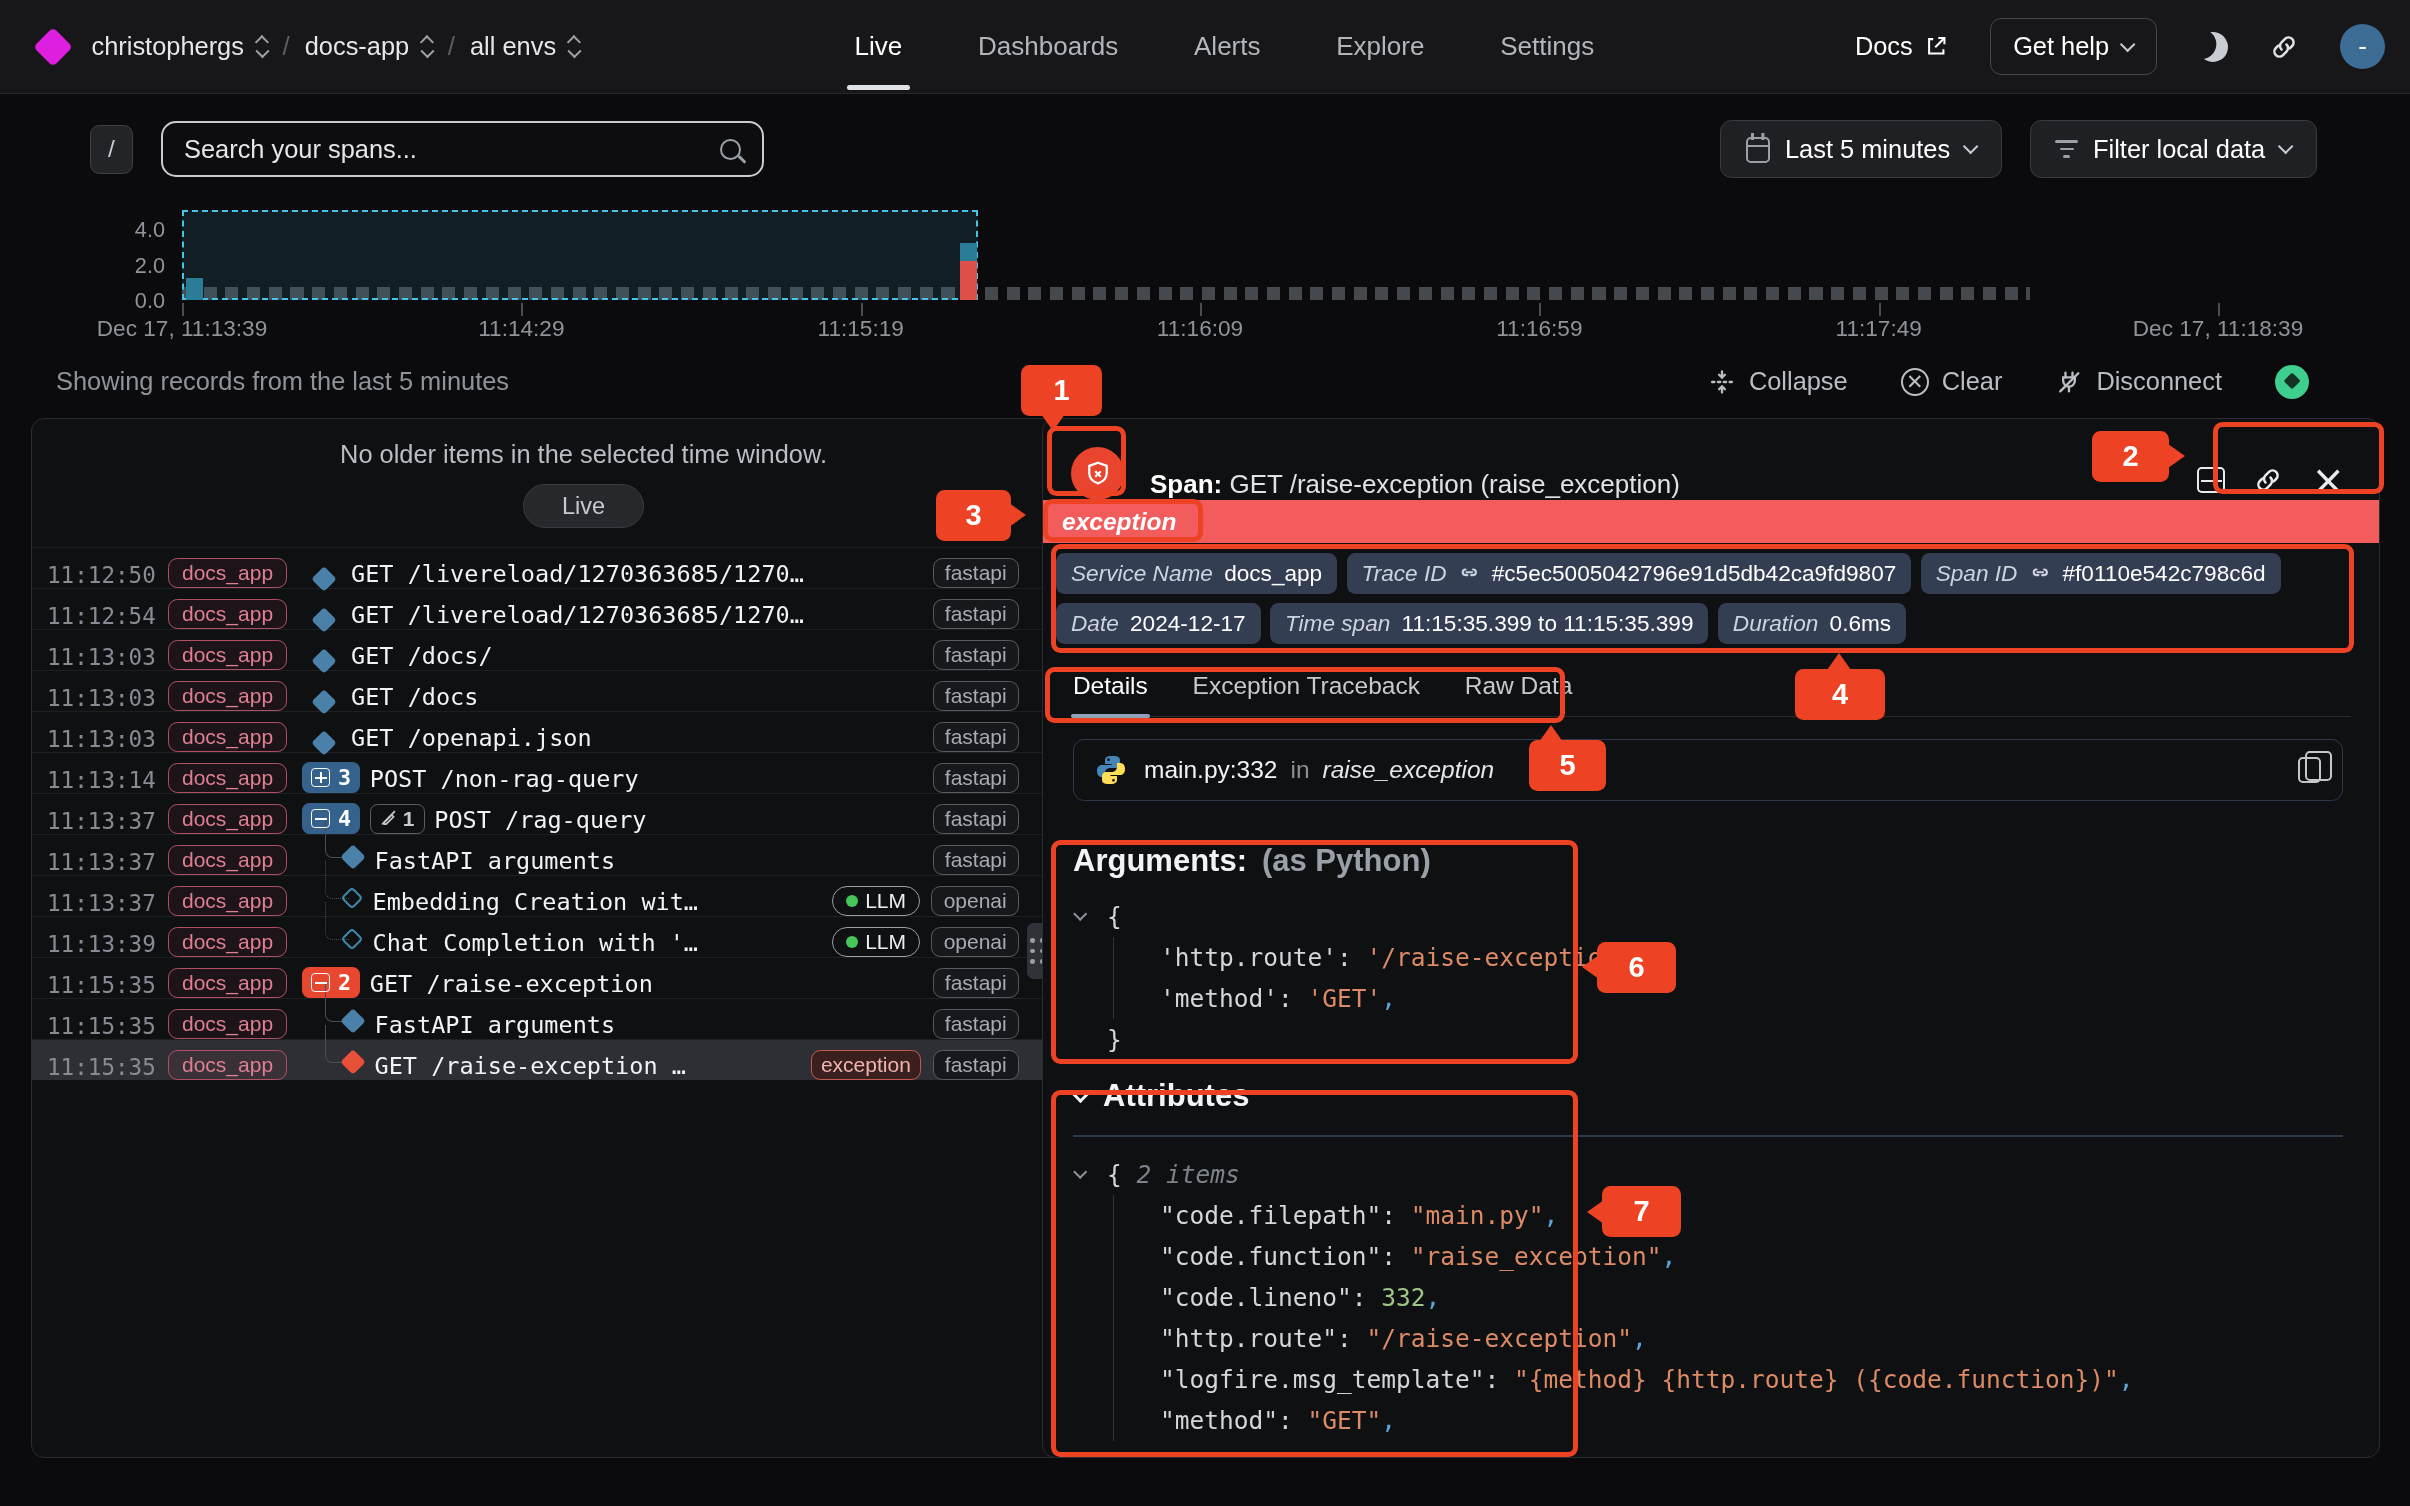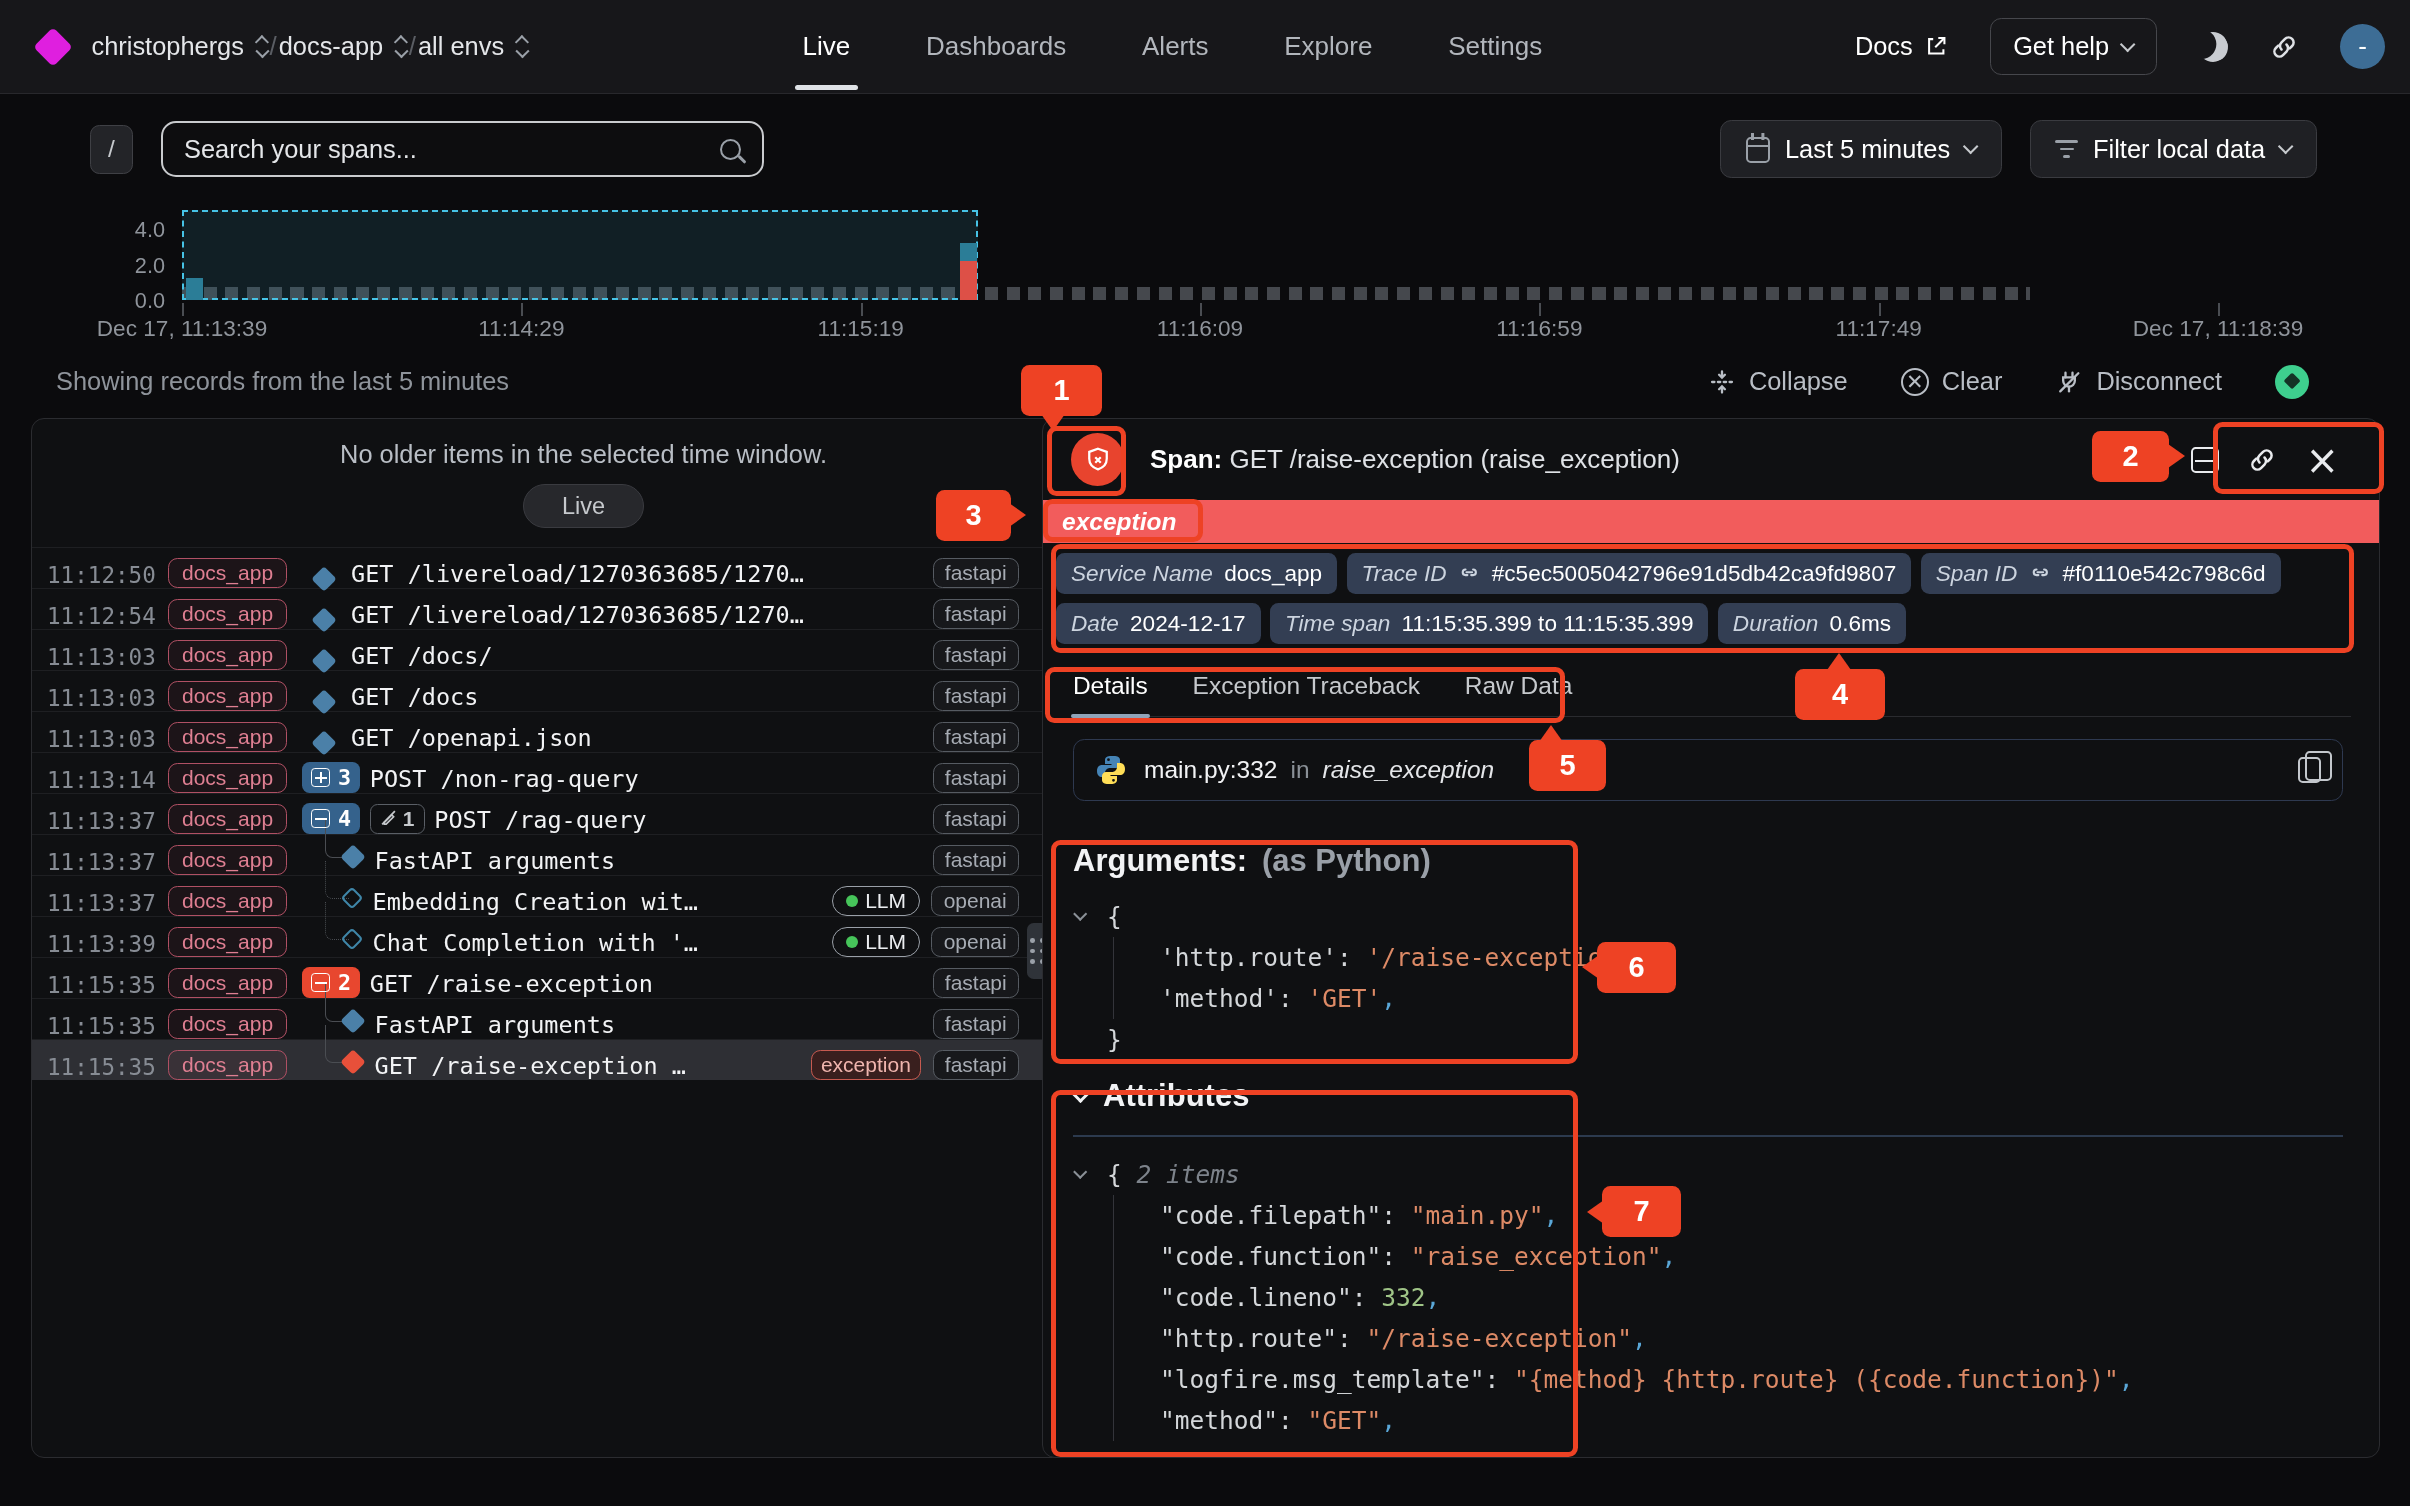--- a/index.html
+++ b/index.html
@@ -4,21 +4,21 @@
 <style>
   *{margin:0;padding:0;box-sizing:border-box}
   html,body{background:#070708}
   body{font-family:"Liberation Sans",sans-serif;color:#e9ebee}
   .mono{font-family:"DejaVu Sans Mono",monospace}
   #app{position:relative;width:2411px;height:1507px;background:#0b0b0d;overflow:hidden}
 
   
   .nav{position:absolute;left:0;top:0;width:2411px;height:94px;background:#17171a;border-bottom:1.9px solid #28282c;display:flex;align-items:center;padding:0 26px}
   .logo{width:28px;height:28px;background:#df1fdf;transform:rotate(45deg);border-radius:4.7px;margin:0 24.5px 0 13px;flex:0 0 auto}
-  .crumbs{display:flex;align-items:center;gap:2px;font-size:25.4px;color:#e4e6e9}
+  .crumbs{display:flex;align-items:center;gap:15px;font-size:25.4px;color:#e4e6e9}
   .crumb{display:flex;align-items:center;gap:9.4px;cursor:pointer}
   .updown{display:inline-flex;flex-direction:column;gap:2.8px;margin-left:3.8px}
   .updown i{width:10.4px;height:10.4px;border:solid #9aa0a8;border-width:2.4px 2.4px 0 0;display:block}
   .updown i.u{transform:rotate(-45deg)}
   .updown i.d{transform:rotate(135deg);margin-top:-3.8px}
   .crumb-sep{color:#5b5e64;font-size:26px}
   .navtabs{display:flex;gap:72px;margin-left:273px;font-size:26px}
   .navtab{color:#b2b6bc;padding:28px 1.9px;position:relative;cursor:pointer}
   .navtab.active{color:#ffffff}
   .navtab.active::after{content:"";position:absolute;left:-5.6px;right:-5.6px;bottom:0;height:4.7px;background:#dfe2e6;border-radius:2.8px}
@@ -97,21 +97,21 @@
   .exctag{border:1.9px solid #c75a50;background:#391f1e;color:#efb5ae;border-radius:9.4px;font-size:21px;padding:1.9px 9.4px;margin-right:11.3px;flex:0 0 auto}
   .svc{border:1.9px solid #565b62;background:#17181b;color:#a6abb3;border-radius:9.4px;font-size:21px;padding:1.9px 11.3px;margin-right:13px;flex:0 0 auto}
   .rdur{width:90px;flex:0 0 auto;text-align:right;font-size:22.6px;color:#e9ebee}
 
   
   .grip{position:absolute;left:1027px;top:923px;width:21px;height:56px;background:#2f3339;border-radius:6.6px;display:grid;grid-template-columns:repeat(2,4.7px);grid-auto-rows:4.7px;gap:5.6px;place-content:center;cursor:col-resize}
   .grip i{background:#9aa0a8;border-radius:50%}
 
   
   .rpanel{position:absolute;left:1042px;top:418px;width:1338px;height:1040px;background:#0f1012;border:1.9px solid #2b2c30;border-radius:13px;overflow:hidden}
-  .dhead{position:absolute;left:0;right:12px;top:0;height:81px;display:flex;align-items:center;padding:0 28px}
+  .dhead{position:absolute;left:0;right:6px;top:0;height:81px;display:flex;align-items:flex-end;padding:0 28px}
   .excicon{width:53px;height:53px;border-radius:50%;background:#e8442e;display:flex;align-items:center;justify-content:center;margin-right:26px;flex:0 0 auto}
   .dtitle{font-size:26px;color:#dfe2e6;white-space:nowrap}
   .dtitle b{color:#fff;font-weight:bold}
   .dhead-icons{margin-left:auto;display:flex;align-items:center;gap:28px;color:#e9ebee}
   .paneli{width:28px;height:26px;border:2.4px solid #e9ebee;border-radius:4.7px;position:relative;cursor:pointer}
   .paneli::after{content:"";position:absolute;left:1.9px;right:1.9px;top:50%;height:2.4px;background:#e9ebee}
   .closex{font-size:40px;line-height:1;color:#e9ebee;cursor:pointer;font-family:"DejaVu Sans",sans-serif}
   .banner{position:absolute;left:0;right:0;top:81px;height:43px;background:#f25c5c;display:flex;align-items:center;padding:0 19px;font-size:24.5px;font-weight:bold;font-style:italic;color:#fff}
   .metawrap{position:absolute;left:13px;right:13px;top:134px;display:flex;flex-wrap:wrap;gap:9.4px}
   .pill{display:inline-flex;align-items:flex-start;gap:11.3px;background:#333e53;border-radius:8.5px;padding:7.5px 15px;font-size:22.6px;color:#fff}

